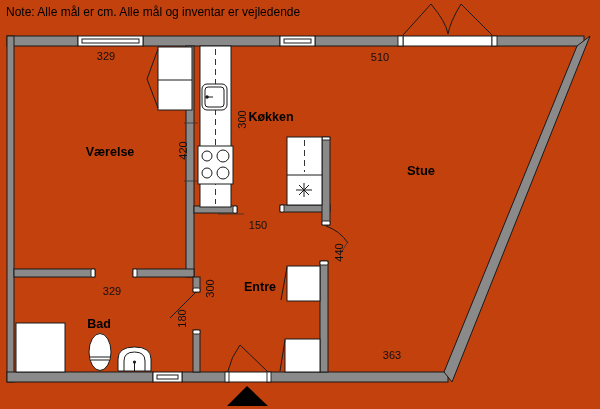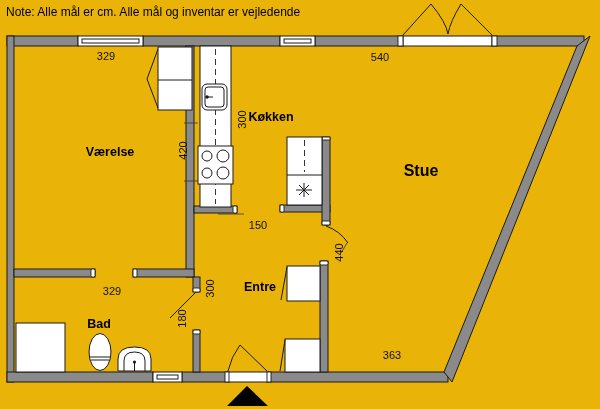--- a/index.html
+++ b/index.html
@@ -1,17 +1,17 @@
 <!DOCTYPE html>
 <html><head>
 <meta charset="utf-8">
 <style>
   html,body{margin:0;padding:0;background:#ffffff;}
   #stage{
-    position:relative;width:600px;height:409px;background:#eab308;overflow:hidden;
+    position:relative;width:600px;height:409px;background:#c2410c;overflow:hidden;
     font-family:"Liberation Sans", sans-serif;
   }
   #plan-svg{position:absolute;left:0;top:0;width:600px;height:409px;}
   .wall{stroke:#1a1a1a;stroke-width:1;}
   .cap{fill:#ffffff;stroke:#1a1a1a;stroke-width:0.9;}
   .fix{fill:#ffffff;stroke:#1a1a1a;stroke-width:1;}
   .ln{stroke:#1a1a1a;stroke-width:1;fill:none;}
   .thin{stroke:#333333;stroke-width:0.8;fill:none;}
   .dash{stroke:#333333;stroke-width:1;fill:none;stroke-dasharray:6 4;}
   .note{
@@ -172,26 +172,26 @@
       <path class="ln" d="M 124,371 L 124,361 Q 124,352 134.5,352 Q 145,352 145,361 L 145,371"></path>
       <circle cx="134.5" cy="362" r="1.6" fill="#1a1a1a"></circle>
       <line class="ln" x1="134.5" y1="362" x2="134.5" y2="371"></line>
     </g>
   </svg>
 
   <div class="note">Note: Alle mål er cm. Alle mål og inventar er vejledende</div>
 
   <div class="room" style="left:231px;top:110px">Køkken</div>
   <div class="room" style="left:70px;top:145px">Værelse</div>
-  <div class="room" style="left:381px;top:163px;font-size:16px">Stue</div>
+  <div class="room" style="left:381px;top:163px;font-size:13px">Stue</div>
   <div class="room" style="left:59px;top:317px">Bad</div>
   <div class="room" style="left:220px;top:280px">Entre</div>
 
   <div class="dim" style="left:89px;top:50px">329</div>
-  <div class="dim" style="left:363px;top:51px">540</div>
+  <div class="dim" style="left:363px;top:51px">510</div>
   <div class="dim rot" style="left:166px;top:144px">420</div>
   <div class="dim rot" style="left:225px;top:113px">300</div>
   <div class="dim" style="left:241px;top:219px">150</div>
   <div class="dim rot" style="left:322px;top:246px">440</div>
   <div class="dim rot" style="left:193px;top:282px">300</div>
   <div class="dim" style="left:95px;top:285px">329</div>
   <div class="dim rot" style="left:165px;top:312px">180</div>
   <div class="dim" style="left:375px;top:349px">363</div>
 
 </div>

